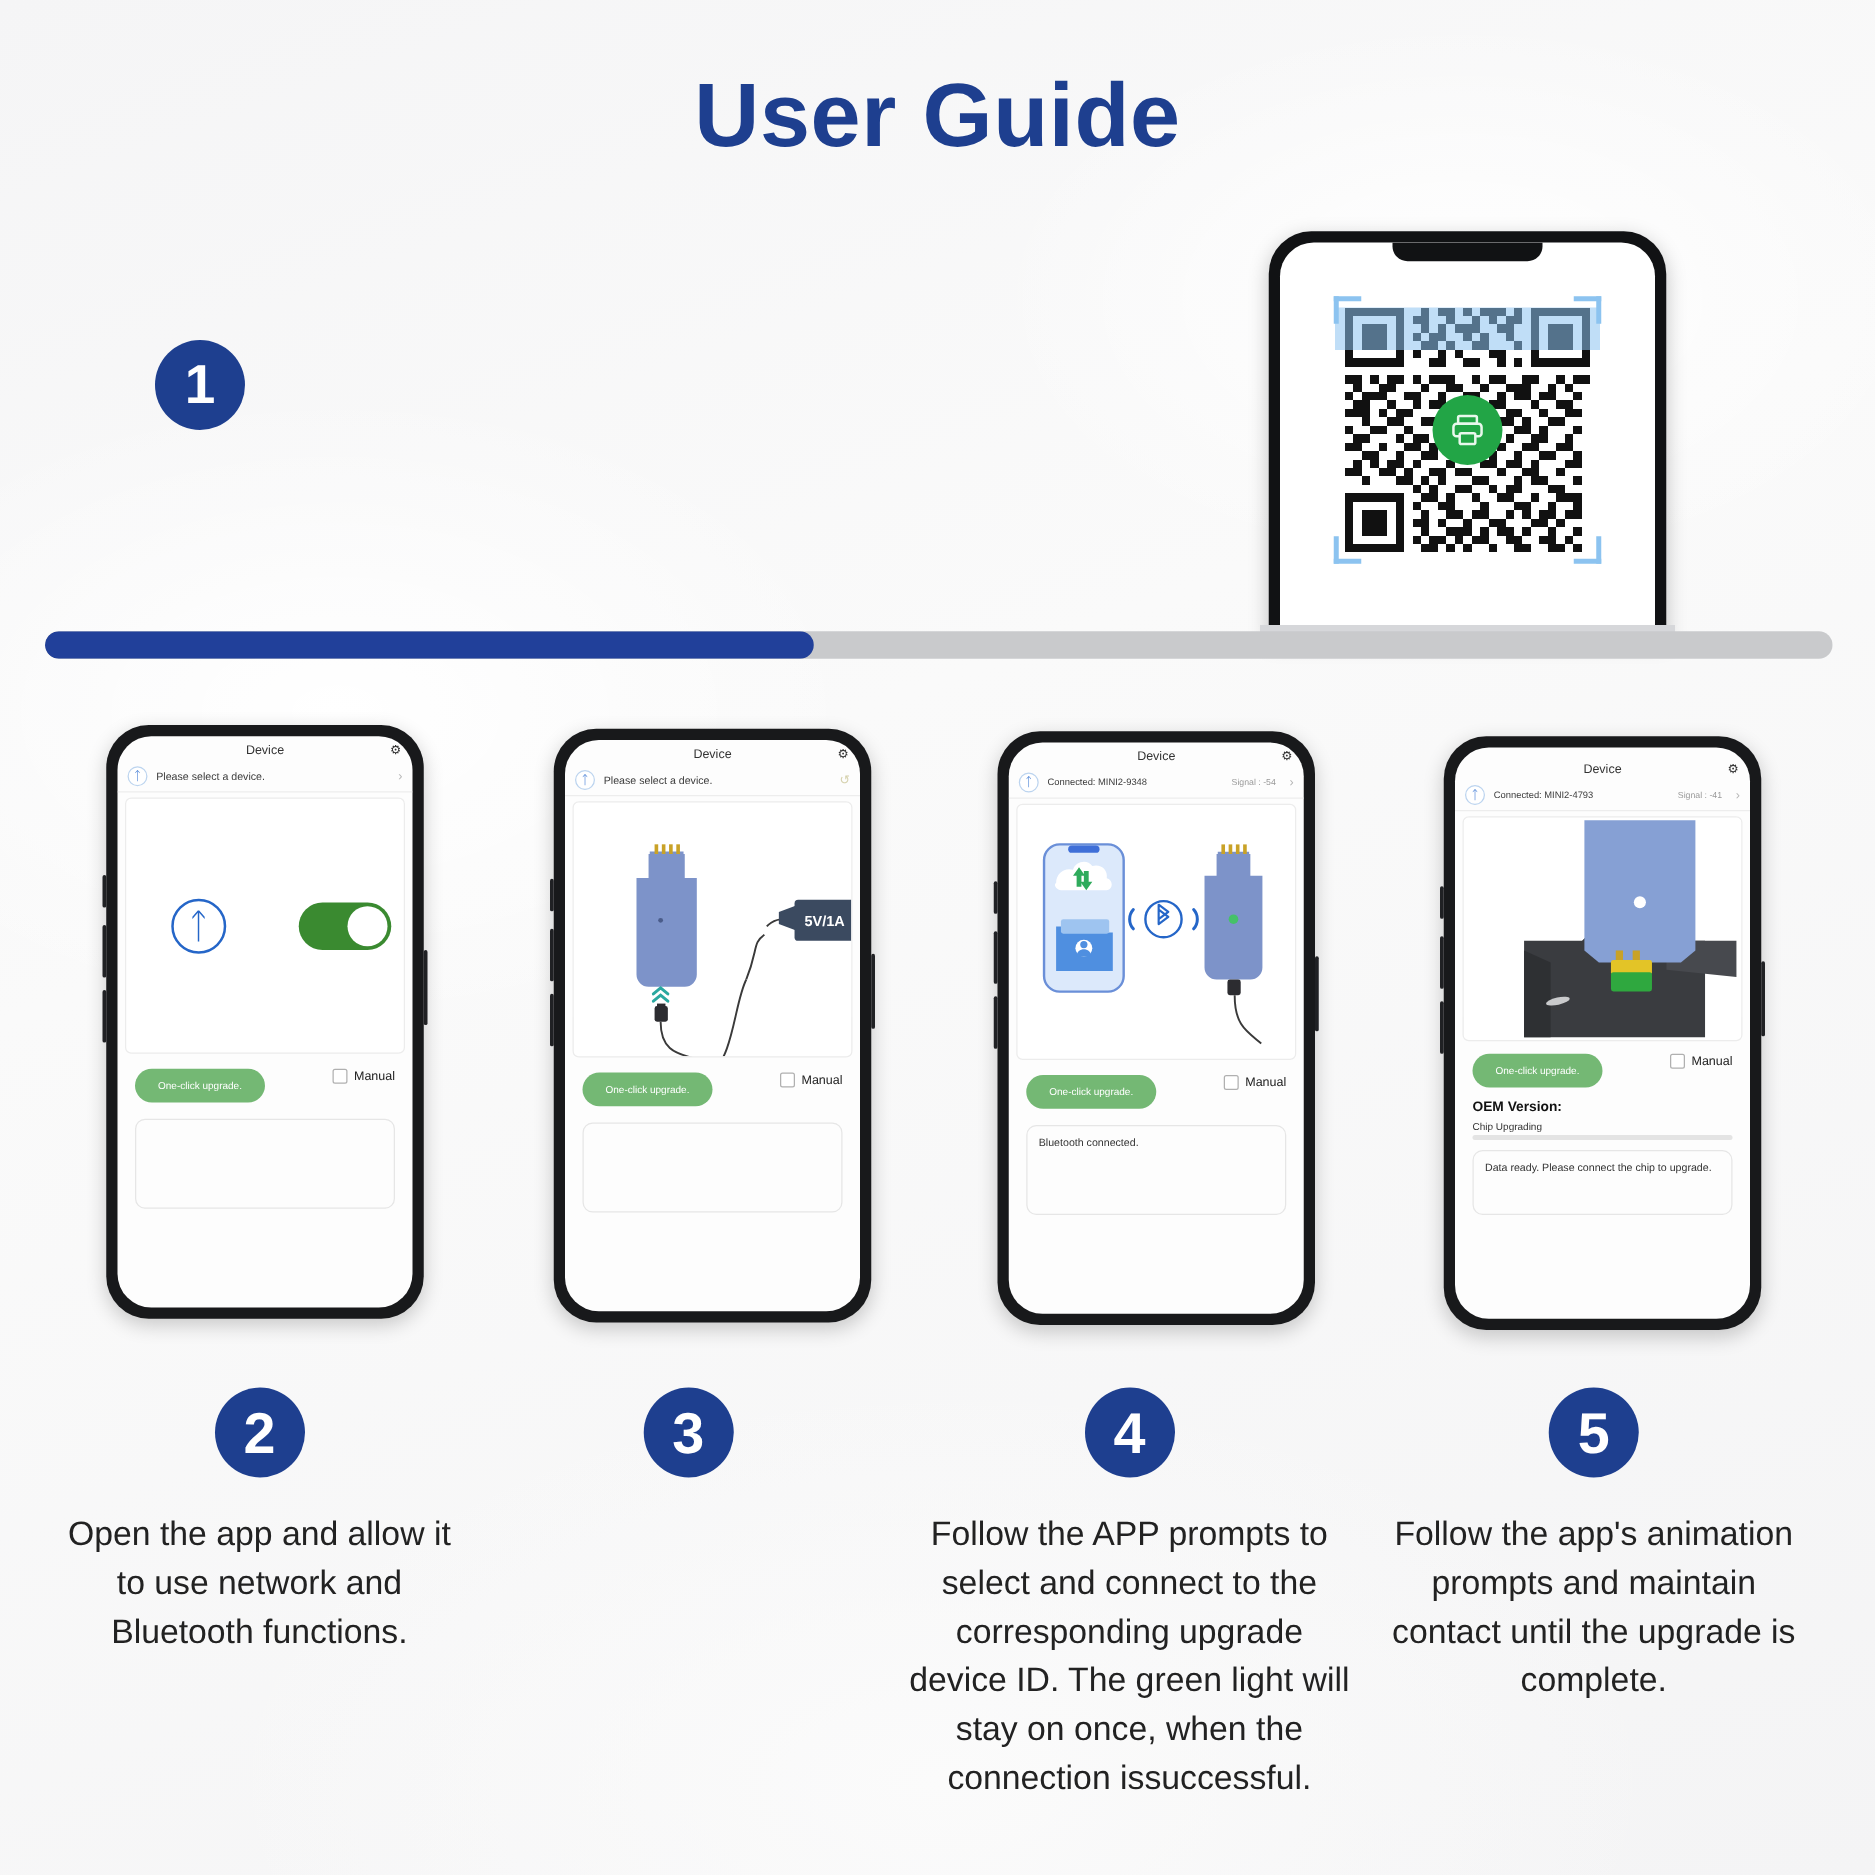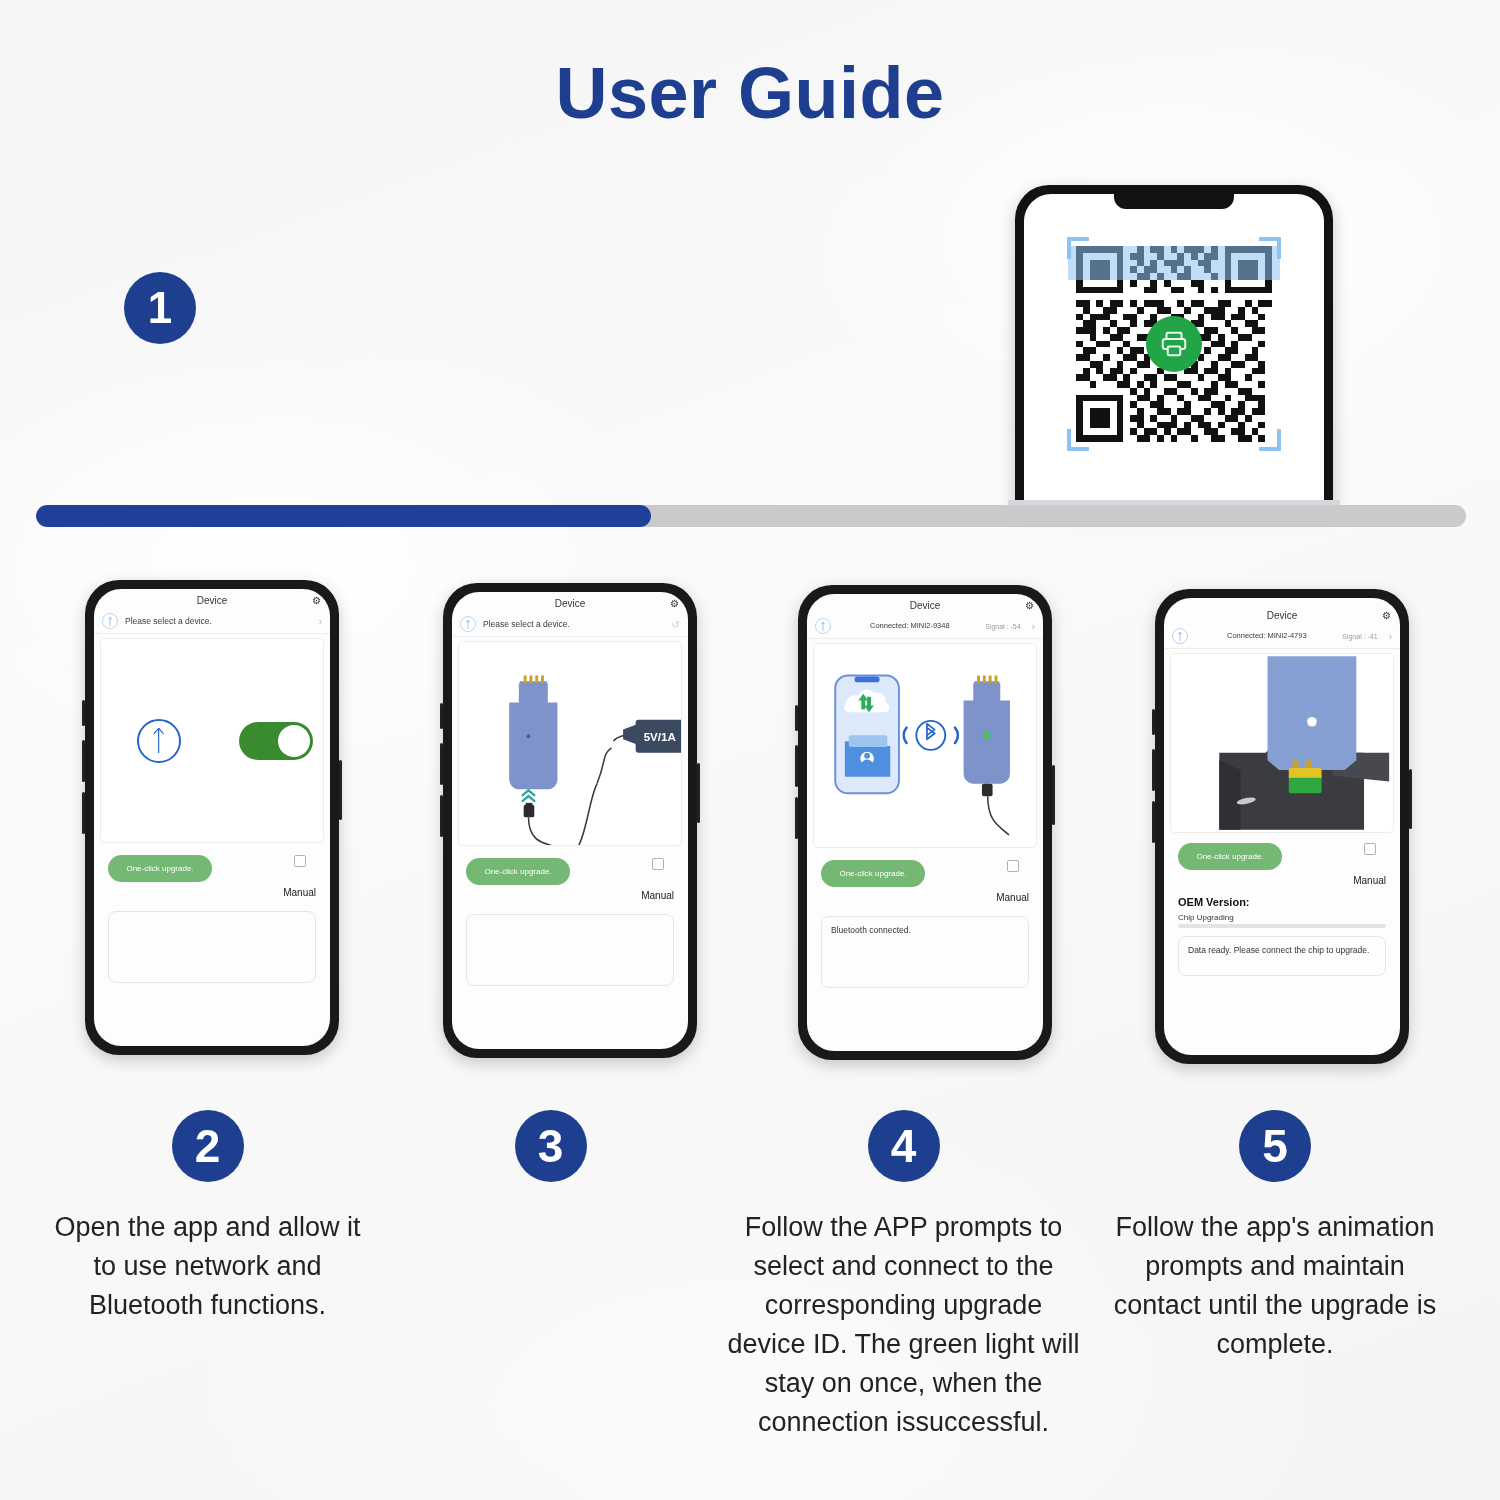--- a/index.html
+++ b/index.html
@@ -112,37 +112,37 @@
     display: flex; align-items: center; gap: 7px;
     padding: 3px 8px 4px 8px;
     border-bottom: 1px solid #ededed;
   }
   .bt-circle {
     width: 16px; height: 16px; border-radius: 50%;
     border: 1px solid #bcd4ef; display: flex; align-items: center; justify-content: center;
     color: #2f6fd0; font-size: 10px; flex: none; background: #fff;
   }
   .ph-bar-text { font-size: 8.5px; color: #3b3b3b; flex: 1; line-height: 1.25; }
-  .ph-bar-text.small { font-size: 7.5px; margin-left: 32px; }
+  .ph-bar-text.small { font-size: 7.5px; }
   .ph-signal { font-size: 7px; color: #9a9a9a; white-space: nowrap; }
   .chev { color: #b7b7b7; font-size: 10px; margin-left: 4px; }
 
   .ph-stage {
     margin: 4px 6px 0 6px;
     background: #fff;
     border: 1px solid #ececec; border-radius: 5px;
     flex: none; position: relative; overflow: hidden;
   }
   .ph-actions { display: flex; align-items: flex-start; padding: 12px 14px 0 14px; }
   .btn-upgrade {
     background: #74b874; color: #fff; border-radius: 20px;
     font-size: 8px; padding: 9px 0; width: 104px; text-align: center;
     border: none;
   }
-  .manual { margin-left: auto; display: flex; align-items: center; gap: 20px; font-size: 10px; color: #222; flex-direction: column; }
+  .manual { margin-left: auto; display: flex; align-items: center; gap: 5px; font-size: 10px; color: #222; }
   .cbox { width: 12px; height: 12px; border: 1px solid #b0b0b0; border-radius: 2px; background: #fff; }
   .log-box {
     margin: 13px 14px 0 14px;
     border: 1px solid #e6e6e6; border-radius: 8px;
     height: 72px; font-size: 8.5px; color: #333; padding: 8px 9px;
   }
 
   
   .bt-big {
     position: absolute; top: 50%; left: 26%; transform: translate(-50%,-50%);
@@ -583,21 +583,21 @@
           <label class="manual">
             <span class="cbox"></span>
             <span>Manual</span>
           </label>
         </div>
         <div style="padding:10px 14px 0 14px; font-size:11px; font-weight:bold; color:#111;">OEM Version:</div>
         <div style="padding:5px 14px 0 14px;">
           <div style="font-size:8px; color:#333;">Chip Upgrading</div>
           <div style="height:4px; background:#e4e4e4; border-radius:2px; margin-top:2px;"></div>
         </div>
-        <div class="log-box" style="height:40px; margin-top:8px;">Data ready. Please connect the chip to upgrade.</div>
+        <div class="log-box" style="height:52px; margin-top:8px;">Data ready. Please connect the chip to upgrade.</div>
       </div>
     </div>
   </div>
 
   <div class="captions">
     <div class="cap" style="left:40px; width:335px;">
       <div class="num-circle">2</div>
       <p>Open the app and allow it to use network and Bluetooth functions.</p>
     </div>
     <div class="cap" style="left:393px; width:315px;">

